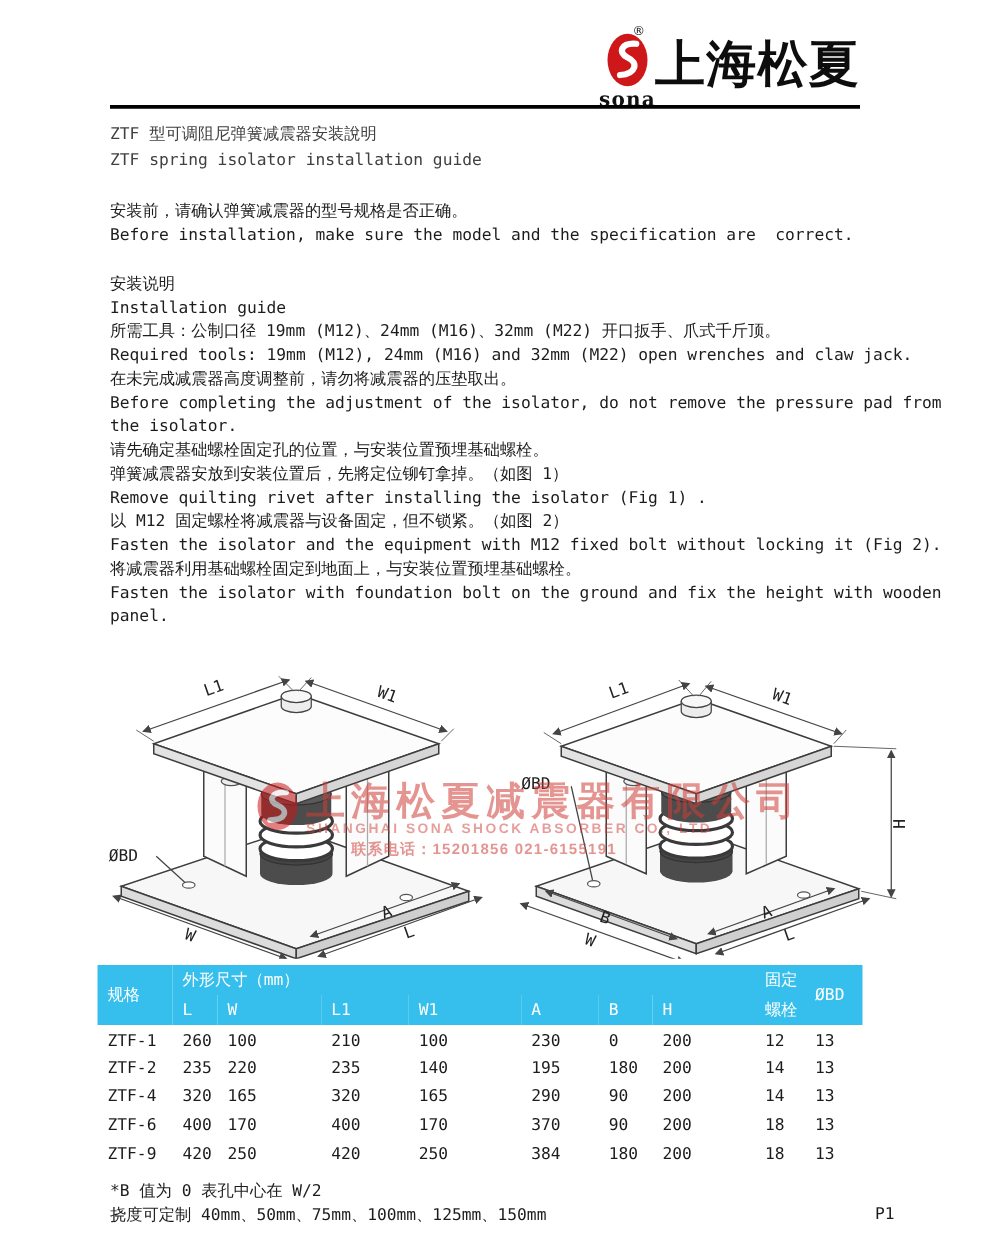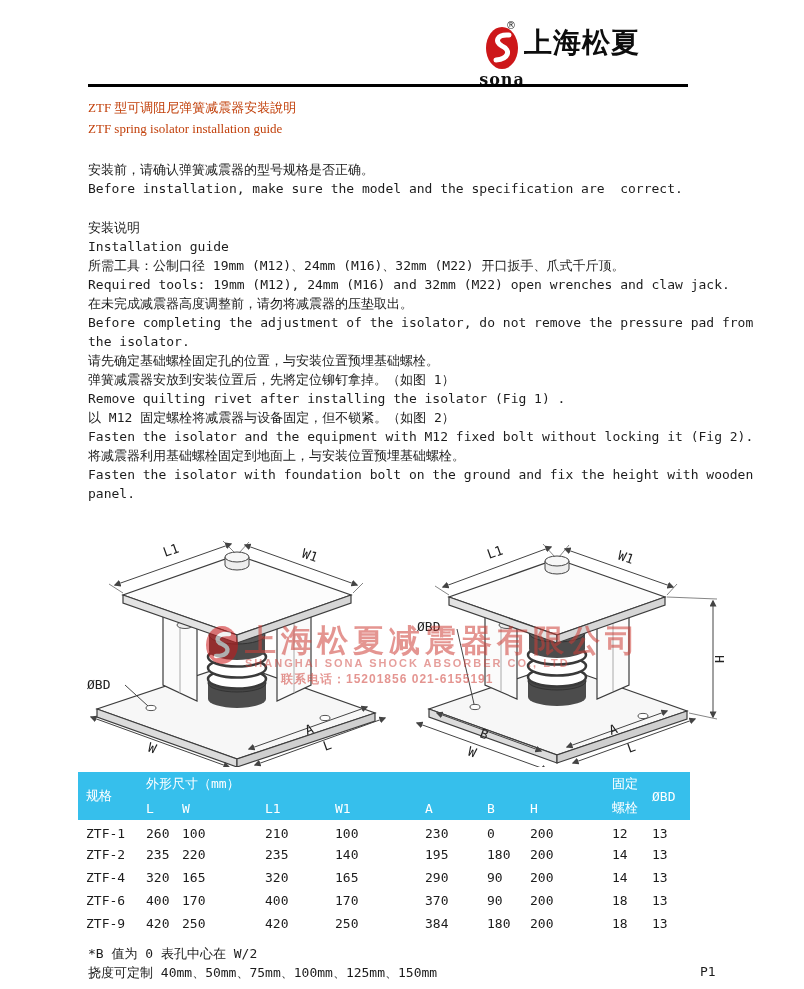--- a/index.html
+++ b/index.html
@@ -13,26 +13,26 @@
   
   .logo-block { position:absolute; top:22px; left:462px; width:230px; height:64px; }
   .logo-mark { position:absolute; left:0; top:4px; width:56px; text-align:center;margin-left:12px; }
   .logo-oval { display:block; margin:0 auto; }
   .logo-sona { font-family:"DejaVu Serif","Liberation Serif",serif; font-weight:bold;
                font-size:16px; color:#111; letter-spacing:1px; margin-top:-2px; }
   .logo-reg { position:absolute; left:44px; top:-2px; font-size:10px; color:#222;
               font-family:"DejaVu Sans","Liberation Sans",sans-serif; }
   .brand-name { position:absolute; left:62px; top:2px;
                 font-family:"Liberation Sans","DejaVu Sans",sans-serif;
-                font-weight:700; font-size:28px; color:#0d0d0d; letter-spacing:1px; white-space:nowrap; }
+                font-weight:700; font-size:40px; color:#0d0d0d; letter-spacing:1px; white-space:nowrap; }
   .header-rule { position:absolute; left:88px; top:84px; width:600px; height:3px; background:#000; }
   
   .ln { white-space:pre; font-size:13px; line-height:19px; }
   .title-block { position:absolute; left:88px; top:97px; }
-  .title-block .ln { color:#c2410c; line-height:21px;font-family:Liberation Serif, serif; }
+  .title-block .ln { color:#404040; line-height:21px; }
   .intro-block { position:absolute; left:88px; top:160px; }
   .guide-block { position:absolute; left:88px; top:218px; }
   
   .figure { position:absolute; left:85px; top:527px; width:655px; height:240px; }
   .fig-svg { position:absolute; top:0; }
   .fig1 { left:0; }
   .fig2 { left:330px; }
   .dim { stroke:#444; stroke-width:1; fill:none; }
   .ext { stroke:#666; stroke-width:0.8; fill:none; }
   .outl { stroke:#3d3d3d; stroke-width:1.2; }

